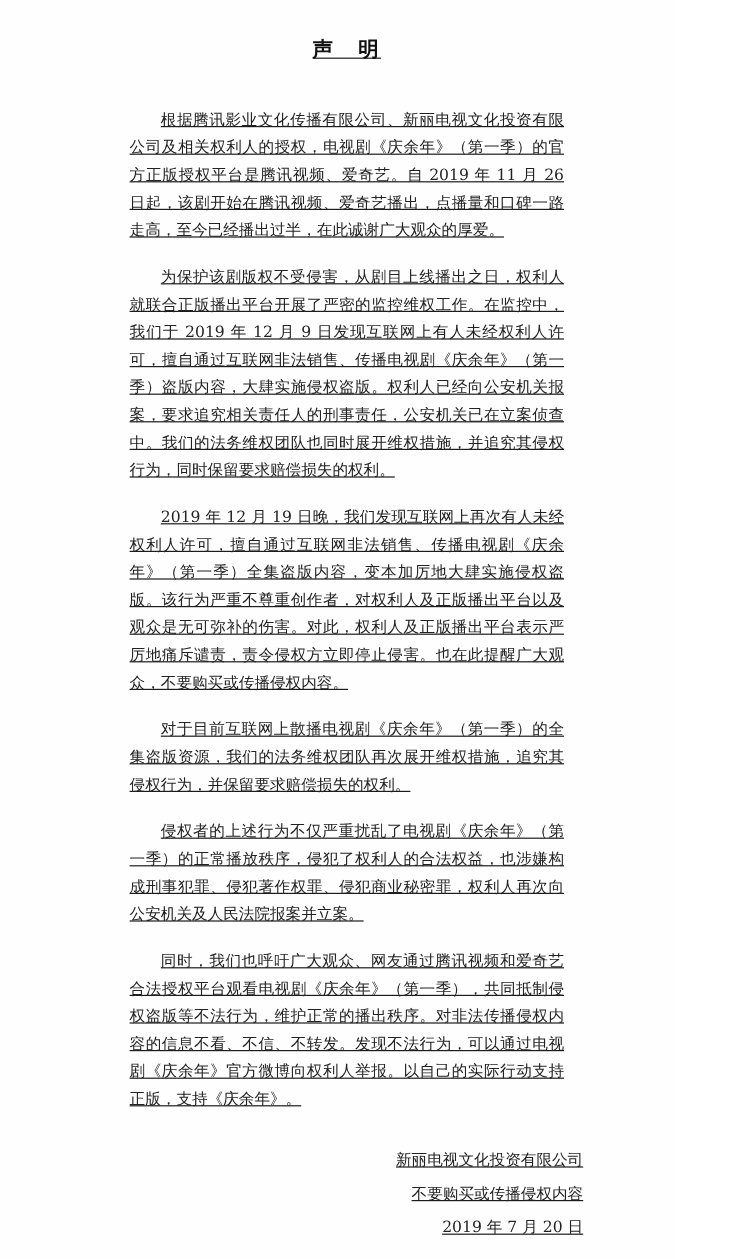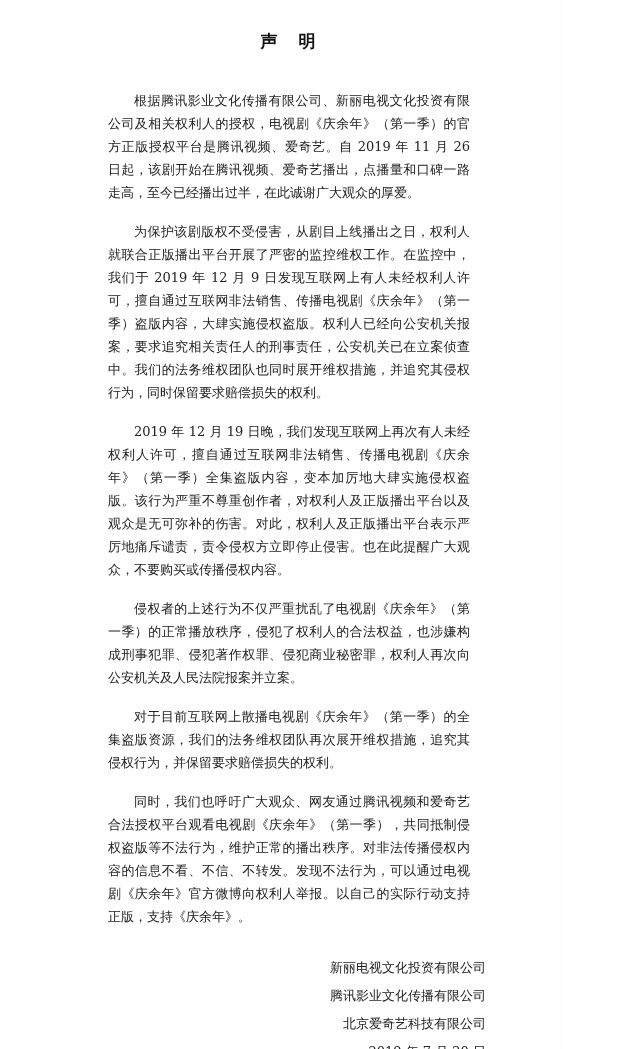--- a/index.html
+++ b/index.html
@@ -14,20 +14,21 @@
     font-family: "DejaVu Serif", "Liberation Serif", serif;
     color: #1c1c1c;
     -webkit-font-smoothing: antialiased;
   }
   .doc {
     box-sizing: border-box;
     width: 566px;
     height: 1049px;
     padding: 26px 80px 20px 92px;
     background: #fefefe;
+    text-decoration: underline;
   }
   .doc-title {
     text-align: center;
     font-size: 17px;
     font-weight: bold;
     letter-spacing: 2px;
     margin: 4px 0 36px 0;
     color: #111;
   }
   .doc-body p {
@@ -54,26 +55,25 @@
 </head>
 <body>
 
 <div class="doc">
   <h1 class="doc-title">声　明</h1>
 
   <div class="doc-body">
       <p>根据腾讯影业文化传播有限公司、新丽电视文化投资有限公司及相关权利人的授权，电视剧《庆余年》（第一季）的官方正版授权平台是腾讯视频、爱奇艺。自 2019 年 11 月 26 日起，该剧开始在腾讯视频、爱奇艺播出，点播量和口碑一路走高，至今已经播出过半，在此诚谢广大观众的厚爱。</p>
       <p>为保护该剧版权不受侵害，从剧目上线播出之日，权利人就联合正版播出平台开展了严密的监控维权工作。在监控中，我们于 2019 年 12 月 9 日发现互联网上有人未经权利人许可，擅自通过互联网非法销售、传播电视剧《庆余年》（第一季）盗版内容，大肆实施侵权盗版。权利人已经向公安机关报案，要求追究相关责任人的刑事责任，公安机关已在立案侦查中。我们的法务维权团队也同时展开维权措施，并追究其侵权行为，同时保留要求赔偿损失的权利。</p>
       <p>2019 年 12 月 19 日晚，我们发现互联网上再次有人未经权利人许可，擅自通过互联网非法销售、传播电视剧《庆余年》（第一季）全集盗版内容，变本加厉地大肆实施侵权盗版。该行为严重不尊重创作者，对权利人及正版播出平台以及观众是无可弥补的伤害。对此，权利人及正版播出平台表示严厉地痛斥谴责，责令侵权方立即停止侵害。也在此提醒广大观众，不要购买或传播侵权内容。</p>
+      <p>对于目前互联网上散播电视剧《庆余年》（第一季）的全集盗版资源，我们的法务维权团队再次展开维权措施，追究其侵权行为，并保留要求赔偿损失的权利。</p>
       <p>侵权者的上述行为不仅严重扰乱了电视剧《庆余年》（第一季）的正常播放秩序，侵犯了权利人的合法权益，也涉嫌构成刑事犯罪、侵犯著作权罪、侵犯商业秘密罪，权利人再次向公安机关及人民法院报案并立案。</p>
-      <p>对于目前互联网上散播电视剧《庆余年》（第一季）的全集盗版资源，我们的法务维权团队再次展开维权措施，追究其侵权行为，并保留要求赔偿损失的权利。</p>
       <p>同时，我们也呼吁广大观众、网友通过腾讯视频和爱奇艺合法授权平台观看电视剧《庆余年》（第一季），共同抵制侵权盗版等不法行为，维护正常的播出秩序。对非法传播侵权内容的信息不看、不信、不转发。发现不法行为，可以通过电视剧《庆余年》官方微博向权利人举报。以自己的实际行动支持正版，支持《庆余年》。</p>
     </div>
 
   <div class="signature-block">
     <div>
         <div class="sig-line">新丽电视文化投资有限公司</div>
-        <div class="sig-line">腾讯影业文化传播有限公司</div>
-        <div class="sig-line">北京爱奇艺科技有限公司</div>
+        <div class="sig-line">不要购买或传播侵权内容</div>
       </div>
     <div class="sig-line">2019 年 7 月 20 日</div>
   </div>
 </div>
 
 </body></html>

